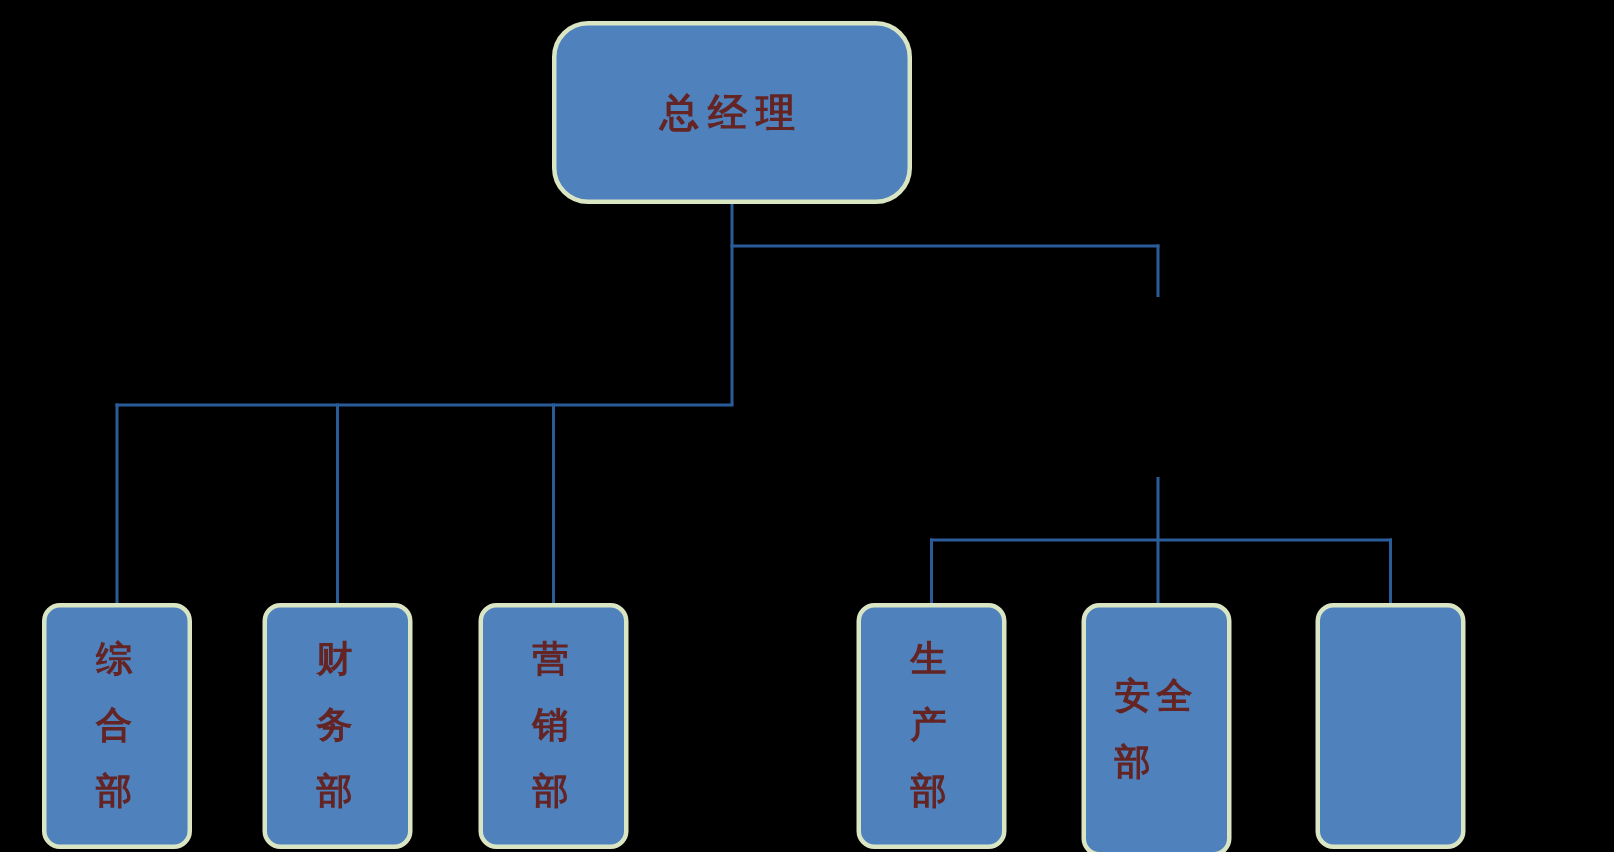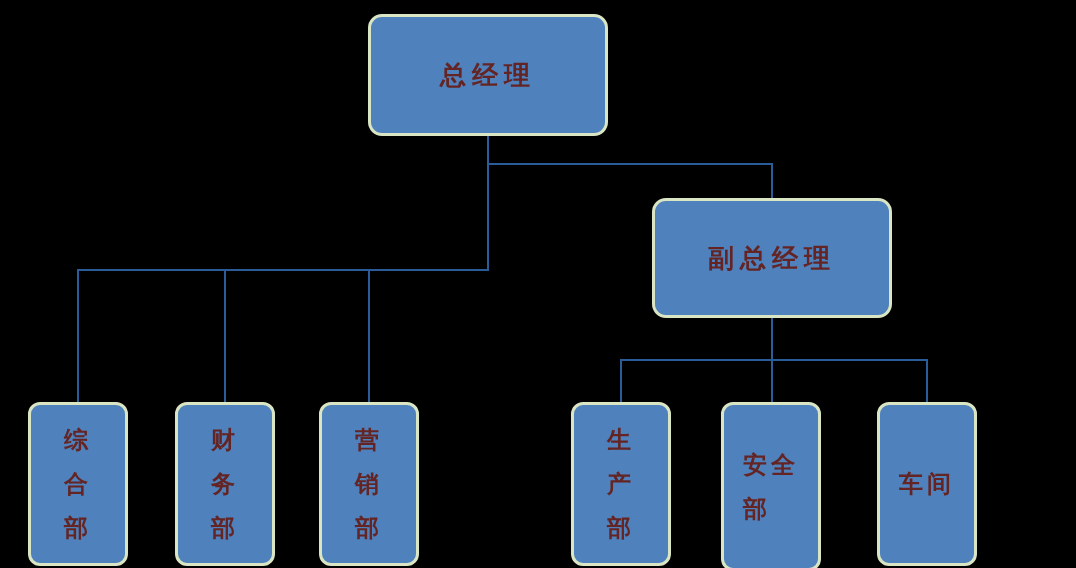--- a/index.html
+++ b/index.html
@@ -20,21 +20,21 @@
       box-sizing: border-box;
       background: var(--node-fill, #4f81bd);
       border: 3px solid var(--node-border, #d9e5c3);
       display: flex;
       align-items: center;
       justify-content: center;
       color: var(--node-text, #632423);
       font-weight: bold;
     }
     .node.big {
-      border-radius: 14px;
+      border-radius: 24px;
       font-size: 26px;
     }
     .node.big .label {
       letter-spacing: 6px;
       text-align: center;
       white-space: nowrap;
     }
     .node.dept {
       border-radius: 12px;
       font-size: 24px;
@@ -66,23 +66,20 @@
   <div class="conn" style="left:368px; top:269px; width:2px; height:133px"></div>
   <div class="conn" style="left:771px; top:318px; width:2px; height:84px"></div>
   <div class="conn" style="left:620px; top:359px; width:308px; height:2px"></div>
   <div class="conn" style="left:620px; top:359px; width:2px; height:43px"></div>
   <div class="conn" style="left:926px; top:359px; width:2px; height:43px"></div>
 
   <div class="node big" style="left:368px; top:14px; width:240px; height:122px">
     <div class="label">总经理</div>
   </div>
 
-  <div class="node big" style="left:652px; top:198px; width:240px; height:120px">
-    <div class="label">副总经理</div>
-  </div>
 
   <div class="node dept" style="left:28px; top:402px; width:100px; height:164px">
     <div class="vlabel">
       <div class="vline">综</div>
       <div class="vline">合</div>
       <div class="vline">部</div>
     </div>
   </div>
 
   <div class="node dept" style="left:175px; top:402px; width:100px; height:164px">
@@ -111,17 +108,16 @@
 
   <div class="node dept" style="left:721px; top:402px; width:100px; height:169px">
     <div class="vlabel">
       <div class="vline">安全</div>
       <div class="vline">部</div>
     </div>
   </div>
 
   <div class="node dept" style="left:877px; top:402px; width:100px; height:164px">
     <div class="vlabel">
-      <div class="vline">车间</div>
     </div>
   </div>
 
 </div>
 
 </body></html>

